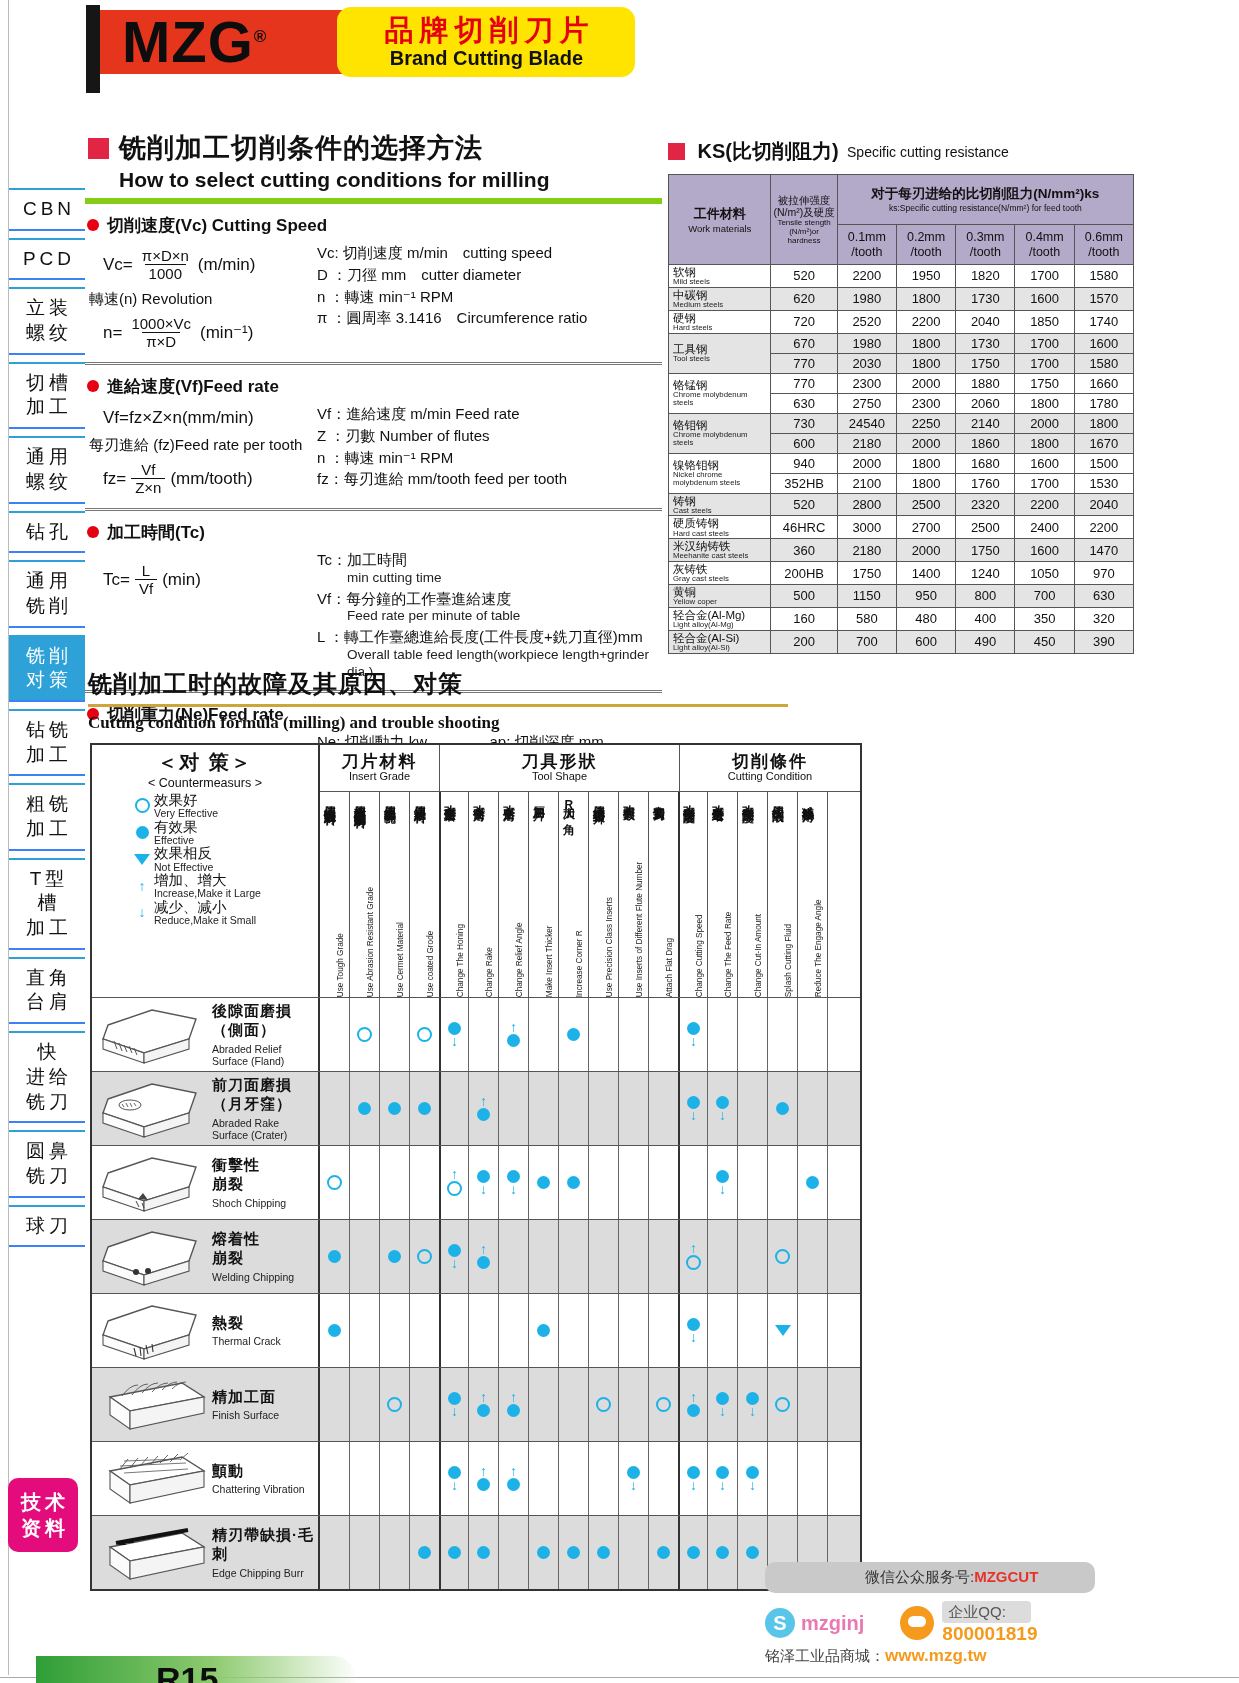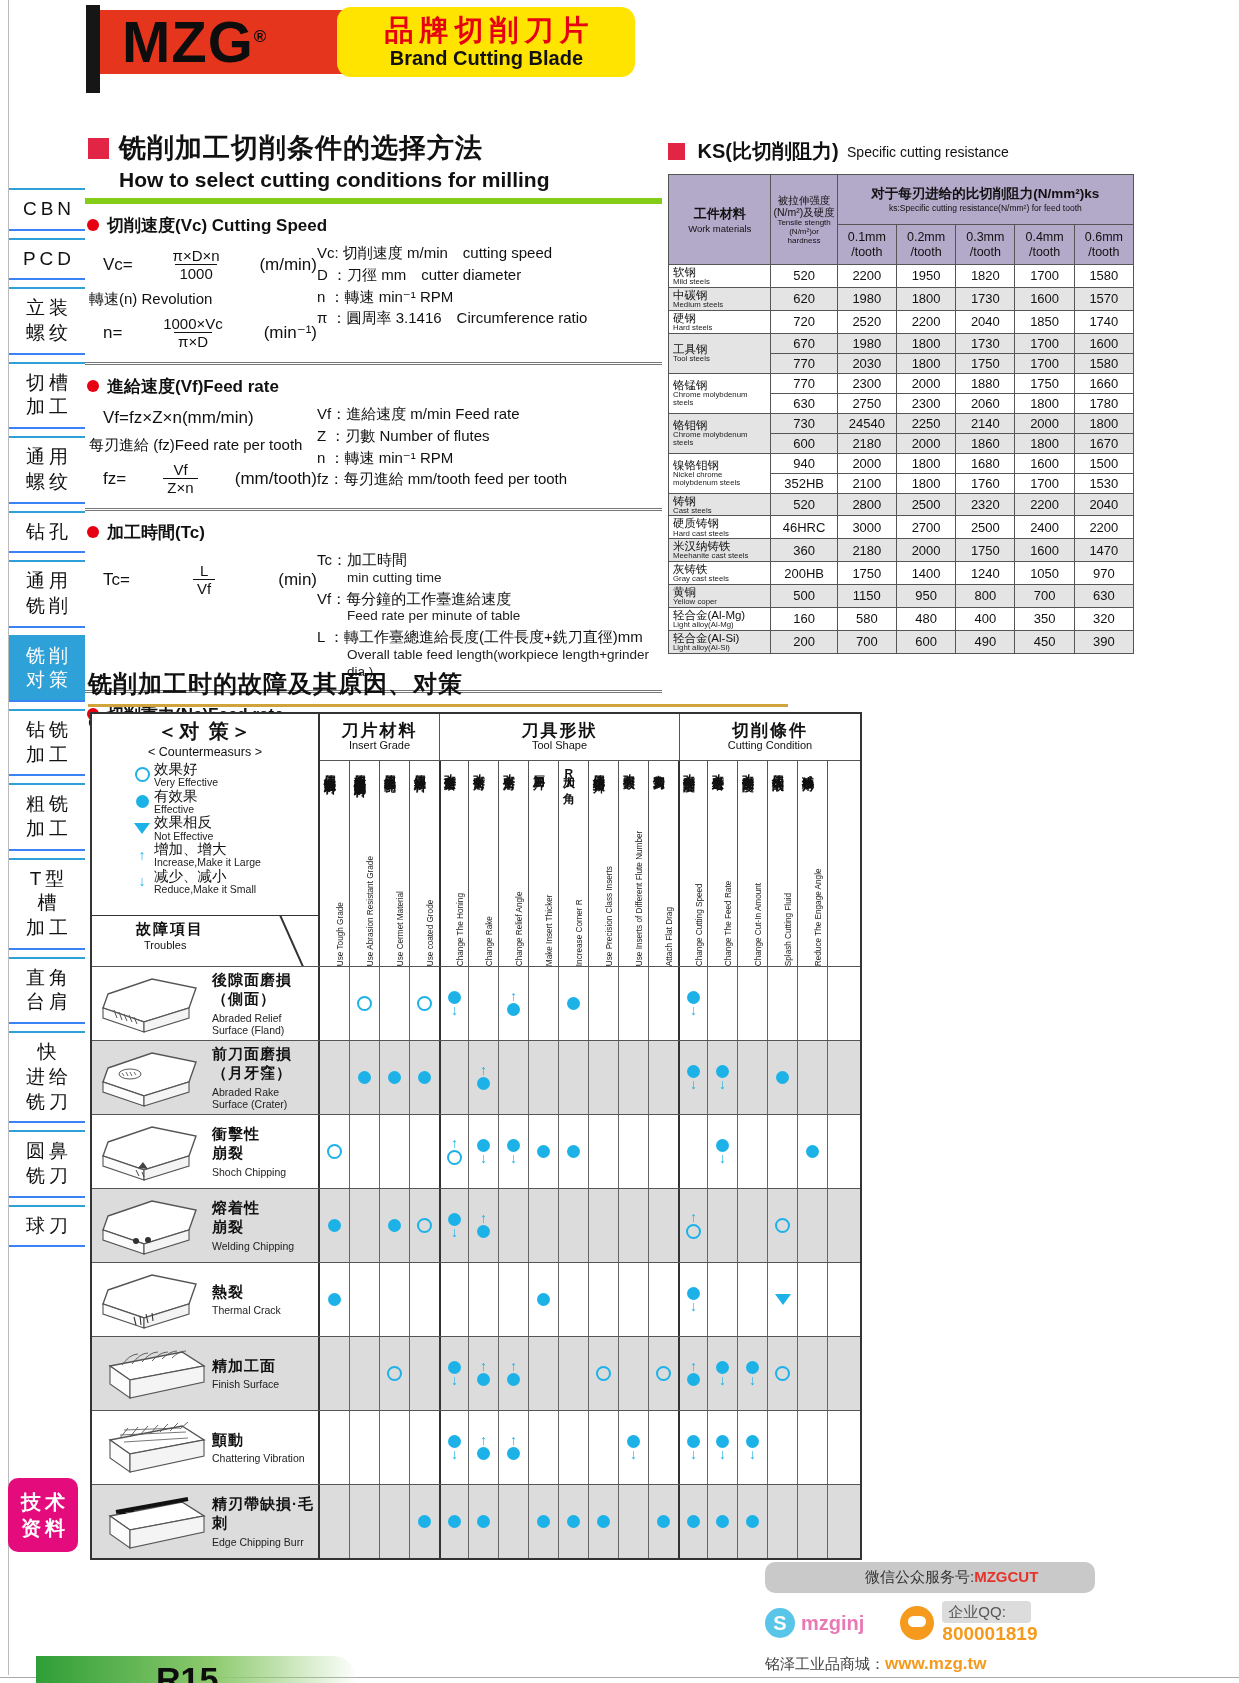--- a/index.html
+++ b/index.html
@@ -39,21 +39,21 @@
   .formulas{position:absolute;left:85px;top:198px;width:577px;border-top:6px solid #84cc16;}
   .fblock{padding:8px 0 6px 0;}
   .fblock + .fblock{border-top:3px double #777;}
   .fb-title{font-size:17px;font-weight:bold;margin:2px 0 4px 2px;}
   .reddot{display:inline-block;width:12px;height:12px;border-radius:50%;background:#e60012;margin-right:8px;}
   .fb-body{display:flex;}
   .fb-left{width:232px;padding-left:18px;box-sizing:border-box;}
   .fb-right{flex:1;}
   .fb-right2{flex:1;display:flex;}
   .fb-rcol{flex:1;}
-  .feq{display:flex;align-items:center;font-size:17px;margin:6px 0;justify-content:space-between;}
+  .feq{display:flex;align-items:center;font-size:17px;margin:6px 0;}
   .frac{display:inline-flex;flex-direction:column;align-items:center;margin:0 5px;}
   .frac .num{font-size:15px;padding:0 4px;}
   .frac .den{font-size:15px;border-top:1.5px solid #111;padding:0 4px;}
   .fb-sub{font-size:15px;margin:8px 0 2px -14px;}
   .def-line{font-size:15px;margin:3px 0;line-height:1.25;}
   .def-en{font-size:13.5px;margin-left:30px;color:#222;}
 
   
   .ks{position:absolute;left:668px;top:138px;width:466px;}
   .ks-title{margin-bottom:9px;}
@@ -78,21 +78,21 @@
   .kst tr.shade td{background:#e4e4e4;}
   .kst tr td.mat{background:#fff;}
   .kst tr.shade td.mat{background:#e4e4e4;}
 
   
   .sec2{position:absolute;left:88px;top:668px;width:700px;}
   .sec2-cn{font-size:24px;font-weight:bold;letter-spacing:1px;border-bottom:3px solid #cfa43b;
            display:inline-block;padding-bottom:4px;width:700px;}
   .sec2-en{font-family:"Liberation Serif","DejaVu Serif",serif;font-weight:bold;font-size:17px;margin-top:6px;}
 
-  .mtable{position:absolute;left:90px;top:712px;width:768px;border:2px solid #333;background:#0f766e;box-sizing:content-box;}
+  .mtable{position:absolute;left:90px;top:743px;width:768px;border:2px solid #333;background:#0f766e;box-sizing:content-box;}
   .mrow{display:flex;border-bottom:1px solid #555;height:73px;background:#fff;}
   .mrow.shade{background:#dcdcdc;}
   .mrow:last-child{border-bottom:none;}
   .mheader{height:252px;background:#fff;}
   .mlegendcell{width:228px;border-right:2px solid #333;box-sizing:border-box;position:relative;padding-top:4px;}
   .leg-title{text-align:center;font-size:20px;font-weight:bold;letter-spacing:2px;}
   .leg-sub{text-align:center;font-size:12.5px;margin-bottom:3px;}
   .leg-item{display:flex;align-items:center;margin:1px 0 1px 38px;}
   .leg-sym{width:24px;display:flex;justify-content:center;}
   .leg-cn{font-size:14.5px;line-height:1.05;}
@@ -134,21 +134,21 @@
   .wechat-pill{background:#c9c9c9;border-radius:10px;padding:6px 12px 6px 100px;color:#333;width:330px;box-sizing:border-box;}
   .wechat-id{color:#e6332a;font-weight:bold;}
   .c-row2{display:flex;align-items:center;margin-top:8px;}
   .skype-ic{width:30px;height:30px;border-radius:50%;background:#59c5e8;color:#fff;font-weight:bold;font-size:20px;
             display:flex;align-items:center;justify-content:center;margin-right:6px;}
   .skype-name{color:#e879b4;font-weight:bold;font-size:20px;margin-right:36px;}
   .qq-ic{width:34px;height:34px;border-radius:50%;background:#f59a1c;margin-right:8px;position:relative;}
   .qq-ic:after{content:"";position:absolute;left:8px;top:10px;width:18px;height:11px;border-radius:6px;background:#fff;}
   .qq-label{color:#555;background:#dcdcdc;padding:2px 6px;border-radius:4px;margin-right:6px;}
   .qq-num{color:#f59a1c;font-weight:bold;font-size:19px;}
-  .c-row3{margin-top:8px;color:#444;font-size:15px;}
+  .c-row3{color:#444;font-size:15px;}
   .mall-url{color:#f59a1c;font-weight:bold;font-size:17px;}
   .qq-stack{display:flex;flex-direction:column;line-height:1.2;}
 
   .watermark{position:absolute;font-size:92px;font-weight:bold;color:rgba(0,0,0,0.045);letter-spacing:10px;pointer-events:none;}
 </style>
 </head>
 <body>
 
 <div class="page">
   <div class="left-rule"></div>
@@ -683,27 +683,20 @@
           </div>
           <div class="leg-item">
             <div class="leg-sym">
               <div class="arr">↓</div>
             </div>
             <div class="leg-tx">
               <div class="leg-cn">减少、减小</div>
               <div class="leg-en">Reduce,Make it Small</div>
             </div>
           </div>
-          <div class="troubles-box">
-            <div class="tb-diag"></div>
-            <div>
-              <div class="tb-cn">故障項目</div>
-              <div class="tb-en">Troubles</div>
-            </div>
-          </div>
         </div>
         <div class="mhead-right">
           <div class="mgroup-row">
             <div class="mgroup" style="width: 120px;">
               <div class="mg-cn">刀片材料</div>
               <div class="mg-en">Insert Grade</div>
             </div>
             <div class="mgroup" style="width: 240px;">
               <div class="mg-cn">刀具形狀</div>
               <div class="mg-en">Tool Shape</div>

